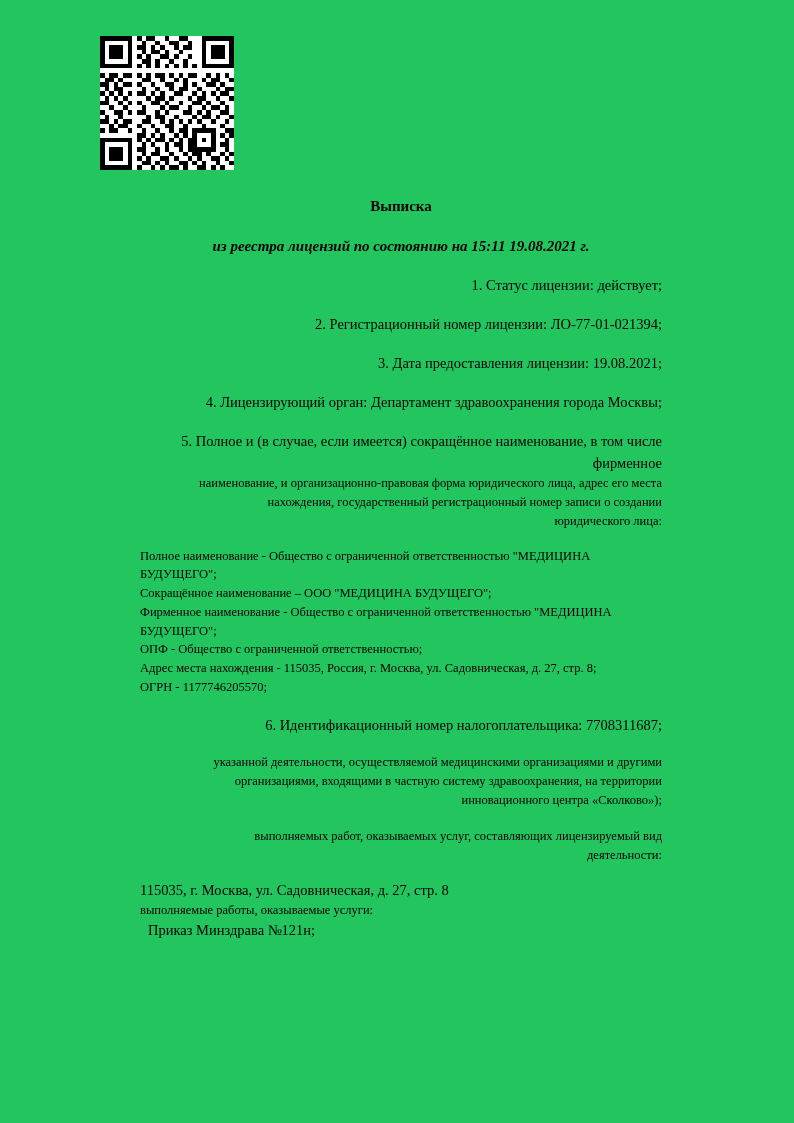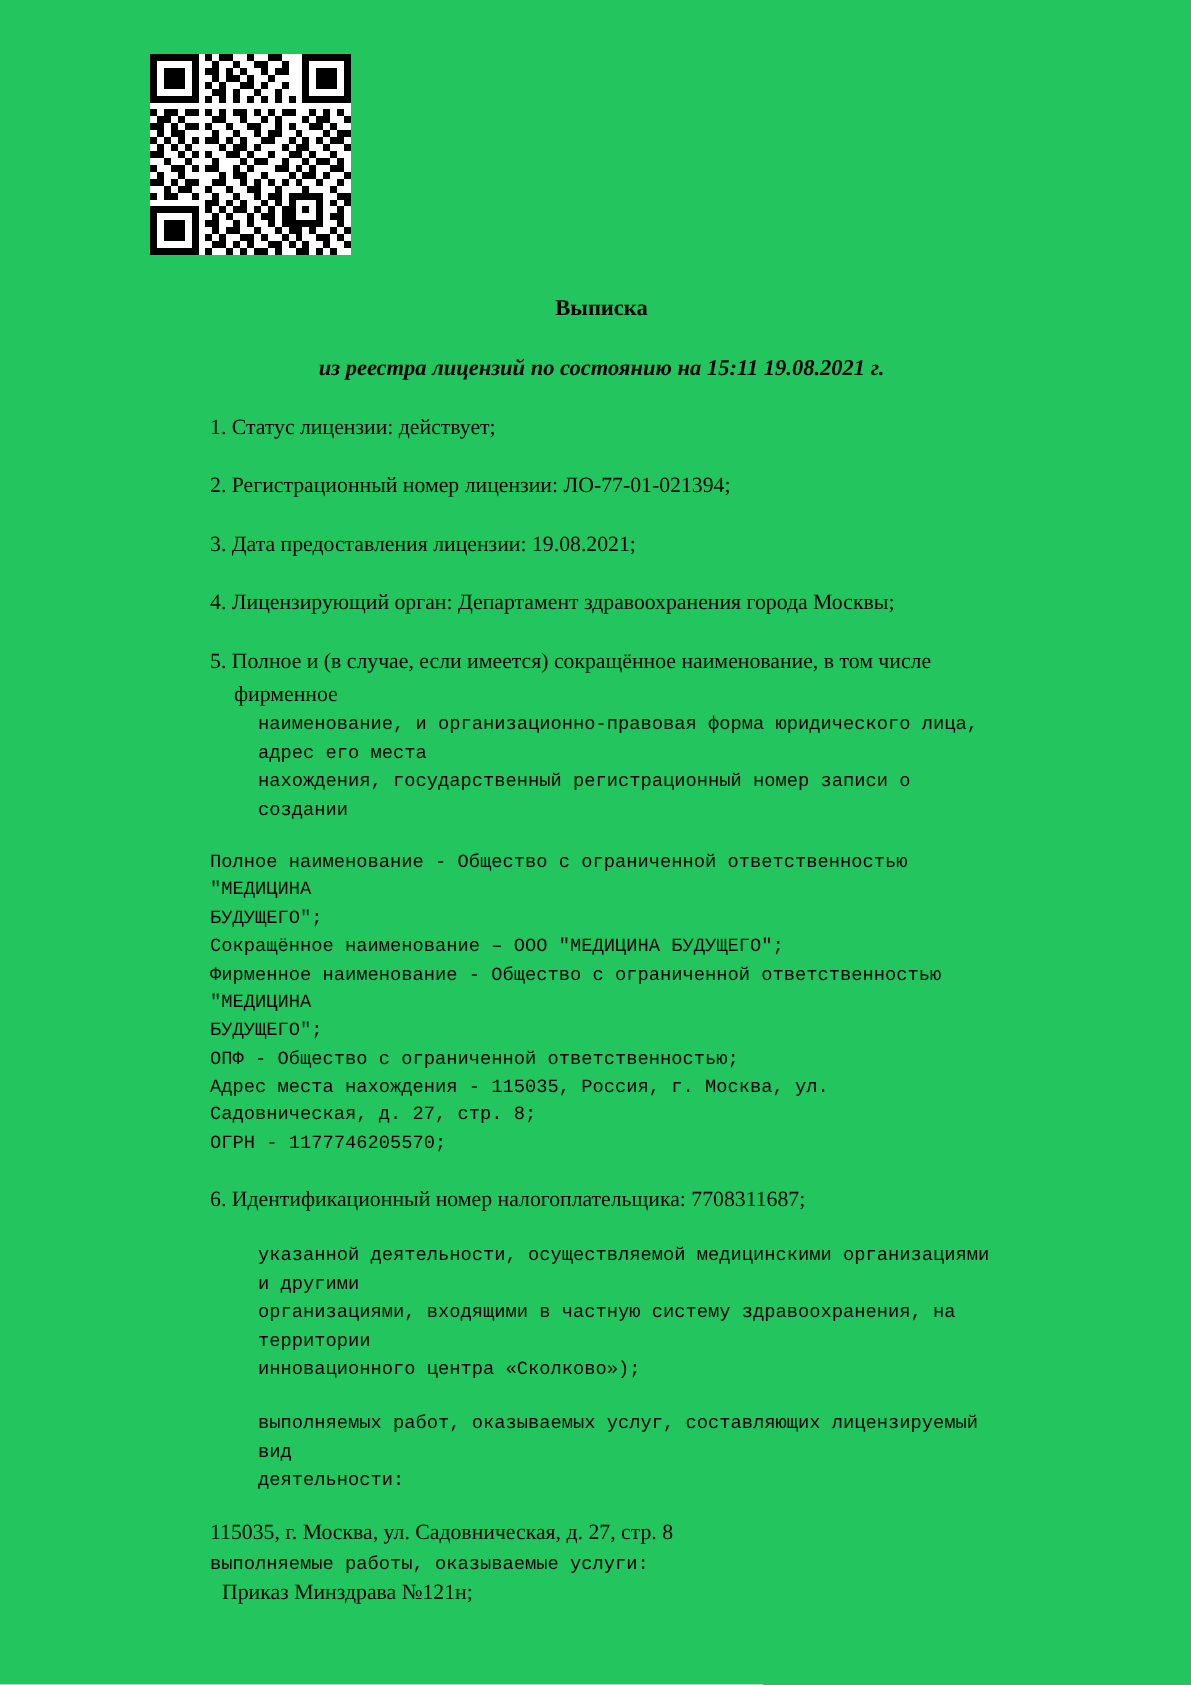--- a/index.html
+++ b/index.html
@@ -49,21 +49,21 @@
     font-weight: bold;
     font-size: 15px;
     line-height: 1.35;
     margin-top: 20px;
     font-style: italic;
   }
   .item {
     font-size: 14.5px;
     line-height: 1.52;
     margin-top: 17px;
-    text-align: left;
+    text-align: right;
   }
   .item.indent-hang {
     padding-left: 16px;
     text-indent: -16px;
   }
   .item .cont {
     display: block;
     padding-left: 16px;
     text-indent: 0;
   }
@@ -75,21 +75,21 @@
   .block .ln {
     display: block;
   }
   .tight {
     margin-top: 15px;
   }
   .lead1 {
     padding-left: 8px;
   }
   .sans {
-    font-family: Liberation Mono, monospace;
+    font-family: Liberation Serif, serif;
     font-size: 12.5px;
   }
 </style>
 </head>
 <body>
 
 <div class="page">
 
   <div class="qr-wrap">
     <svg viewBox="0 0 29 29" xmlns="http://www.w3.org/2000/svg" aria-hidden="true">
@@ -353,20 +353,21 @@
 
     <div class="item">1. Статус лицензии: действует;</div>
     <div class="item">2. Регистрационный номер лицензии: ЛО-77-01-021394;</div>
     <div class="item">3. Дата предоставления лицензии: 19.08.2021;</div>
     <div class="item">4. Лицензирующий орган: Департамент здравоохранения города Москвы;</div>
 
     <div class="item indent-hang">
       <span>5. Полное и (в случае, если имеется) сокращённое наименование, в том числе фирменное</span>
       <span class="cont sans">наименование, и организационно-правовая форма юридического лица, адрес его места</span>
       <span class="cont sans">нахождения, государственный регистрационный номер записи о создании</span>
+      <span class="cont sans">юридического лица:</span>
     </div>
 
     <div class="block">
       <span class="ln sans">Полное наименование - Общество с ограниченной ответственностью "МЕДИЦИНА</span>
       <span class="ln sans">БУДУЩЕГО";</span>
       <span class="ln sans">Сокращённое наименование – ООО "МЕДИЦИНА БУДУЩЕГО";</span>
       <span class="ln sans">Фирменное наименование - Общество с ограниченной ответственностью "МЕДИЦИНА</span>
       <span class="ln sans">БУДУЩЕГО";</span>
       <span class="ln sans">ОПФ - Общество с ограниченной ответственностью;</span>
       <span class="ln sans">Адрес места нахождения - 115035, Россия, г. Москва, ул. Садовническая, д. 27, стр. 8;</span>

